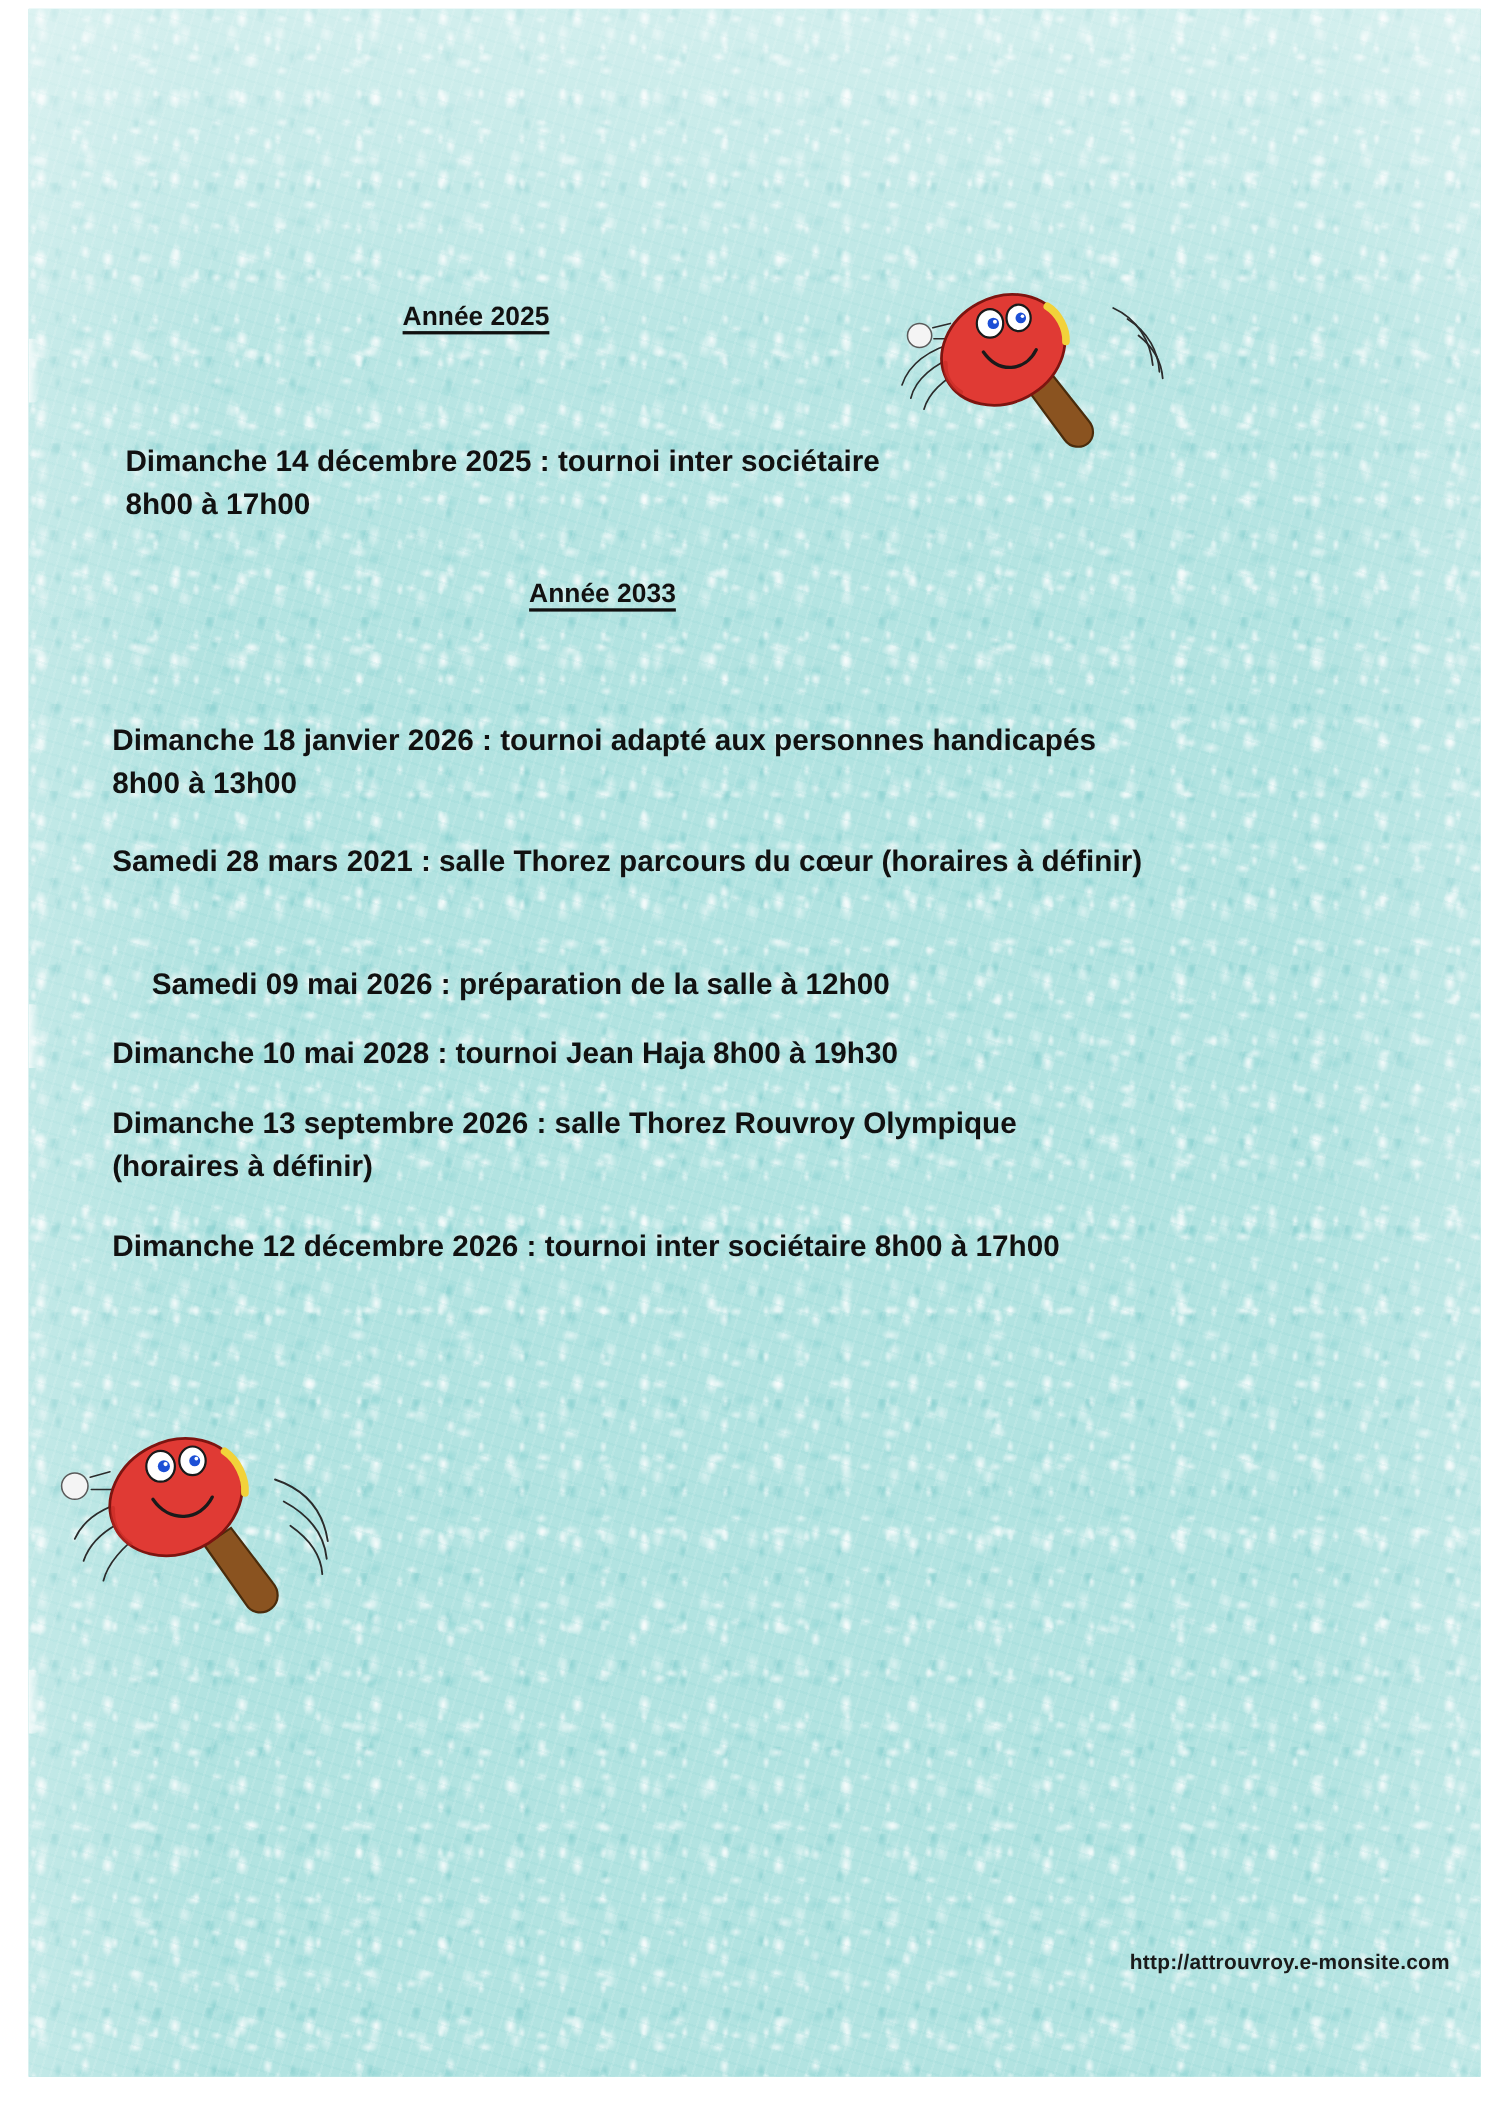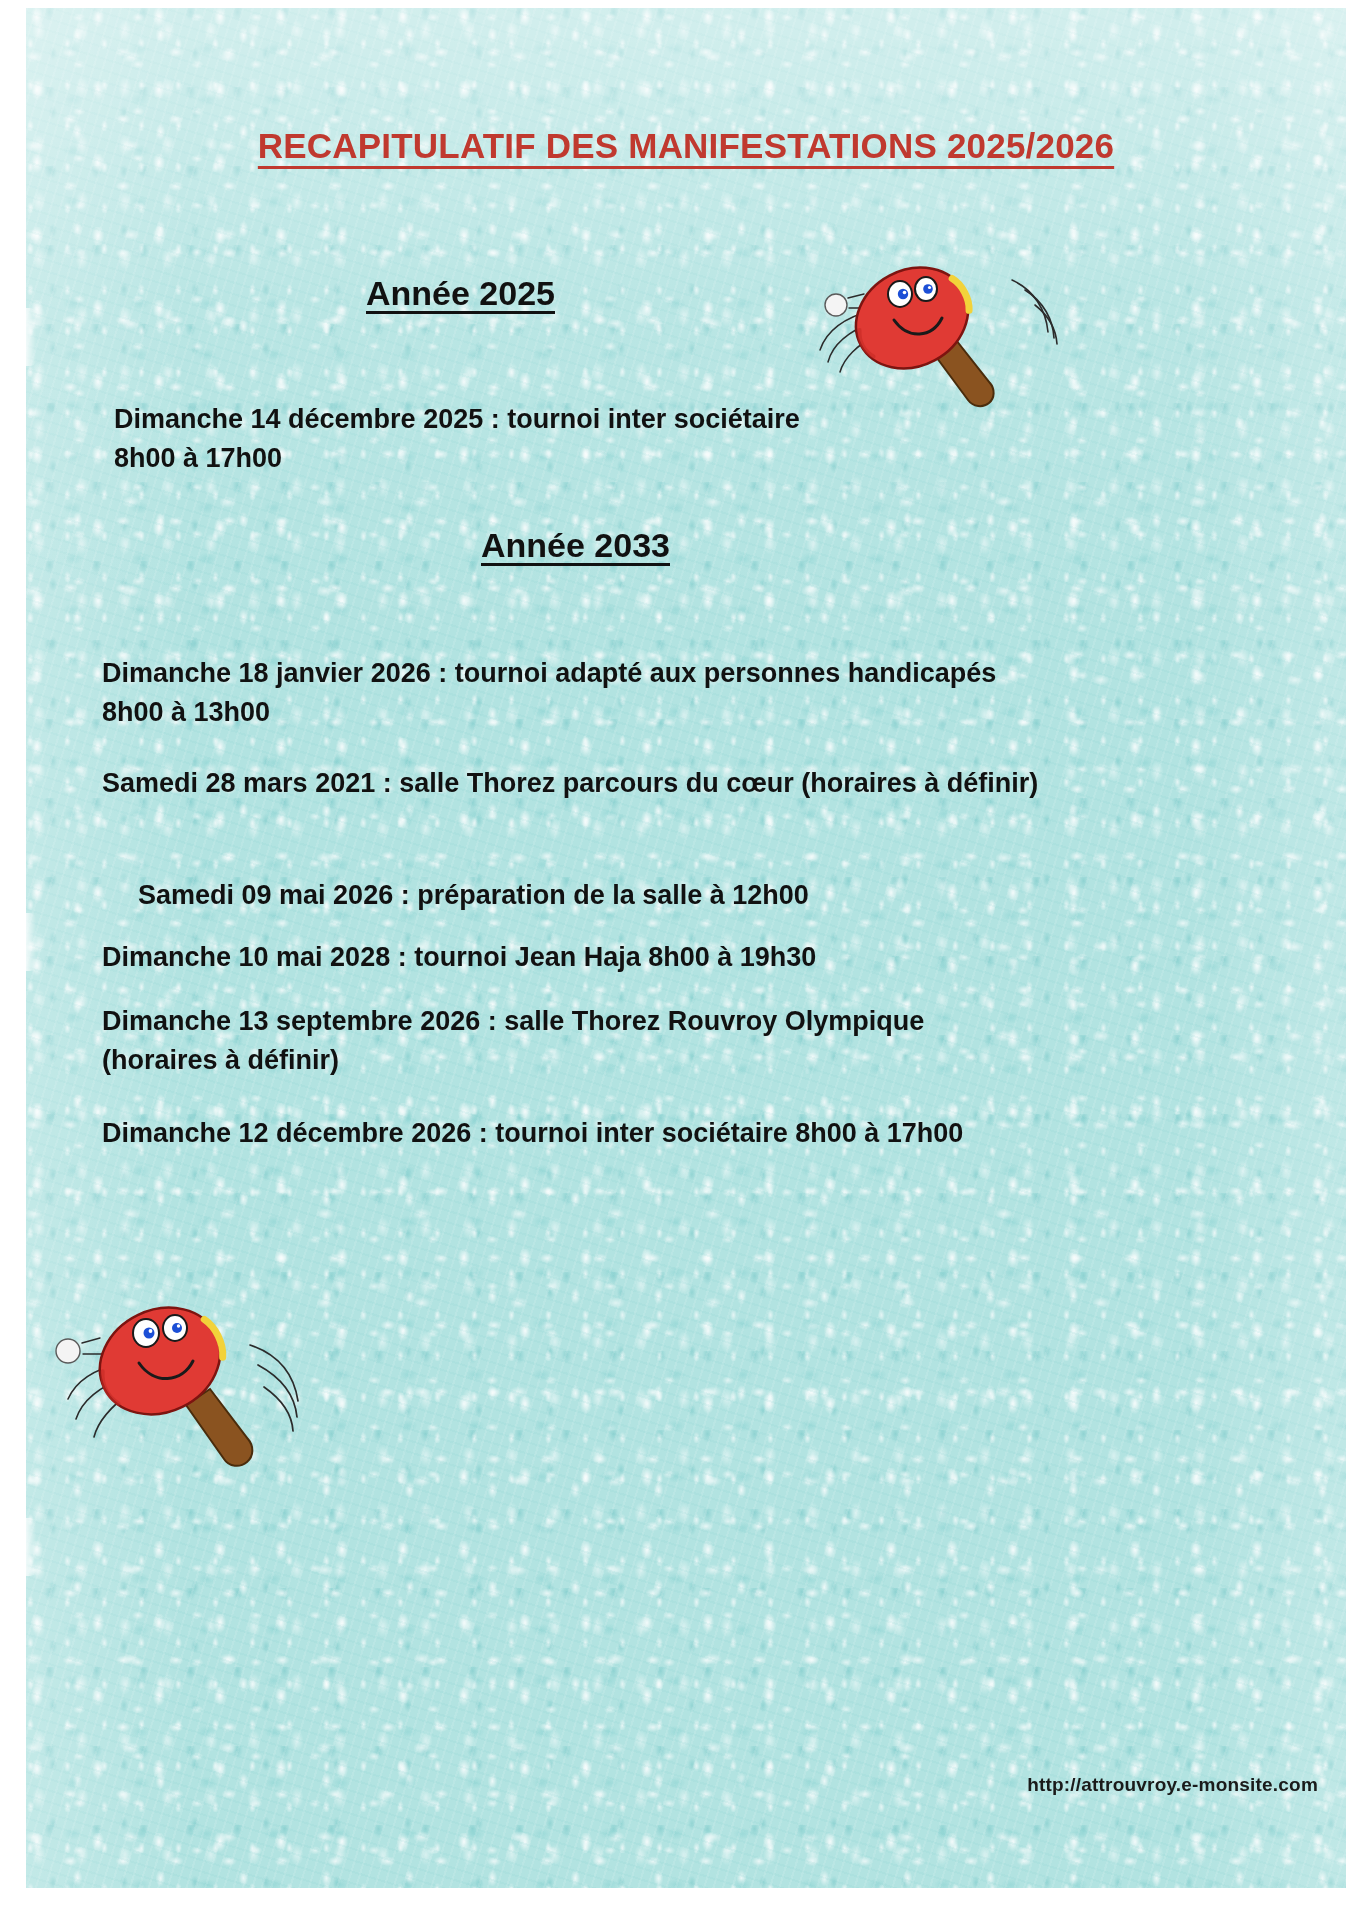--- a/index.html
+++ b/index.html
@@ -110,21 +110,21 @@
     font-family: "Liberation Sans", sans-serif;
     text-decoration: underline;
     text-decoration-thickness: 3px;
     text-underline-offset: 8px;
   }
 
   
   .year-heading {
     position: absolute;
     color: #111111;
-    font-size: 34px;
+    font-size: 24px;
     font-weight: bold;
     text-decoration: underline;
     text-decoration-thickness: 3px;
     text-underline-offset: 6px;
     font-family: "Liberation Sans", sans-serif;
     white-space: nowrap;
   }
   .year-2025 { left: 340px; top: 266px; }
   .year-2026 { left: 455px; top: 518px; }
 
@@ -174,21 +174,20 @@
     <div class="sheet-bg2"></div>
     <div class="sheet-bg3"></div>
     <div class="sheet-wash"></div>
 
     <div class="punch" style="top:300px"></div>
     <div class="punch" style="top:905px"></div>
     <div class="punch" style="top:1510px"></div>
 
     <div class="content">
 
-      <div class="doc-title">RECAPITULATIF DES MANIFESTATIONS 2025/2026</div>
 
       <div class="year-heading year-2025">Année 2025</div>
 
       <div class="year-heading year-2026">Année 2033</div>
 
       <div class="events">
 
         <div class="event-line" style="top:392px; width:700px;margin-left:12px;">Dimanche 14 décembre 2025 : tournoi inter sociétaire 8h00 à 17h00</div>
 
         <div class="event-line" style="top:646px; width:920px;">Dimanche 18 janvier 2026 : tournoi adapté aux personnes handicapés 8h00 à 13h00</div>

